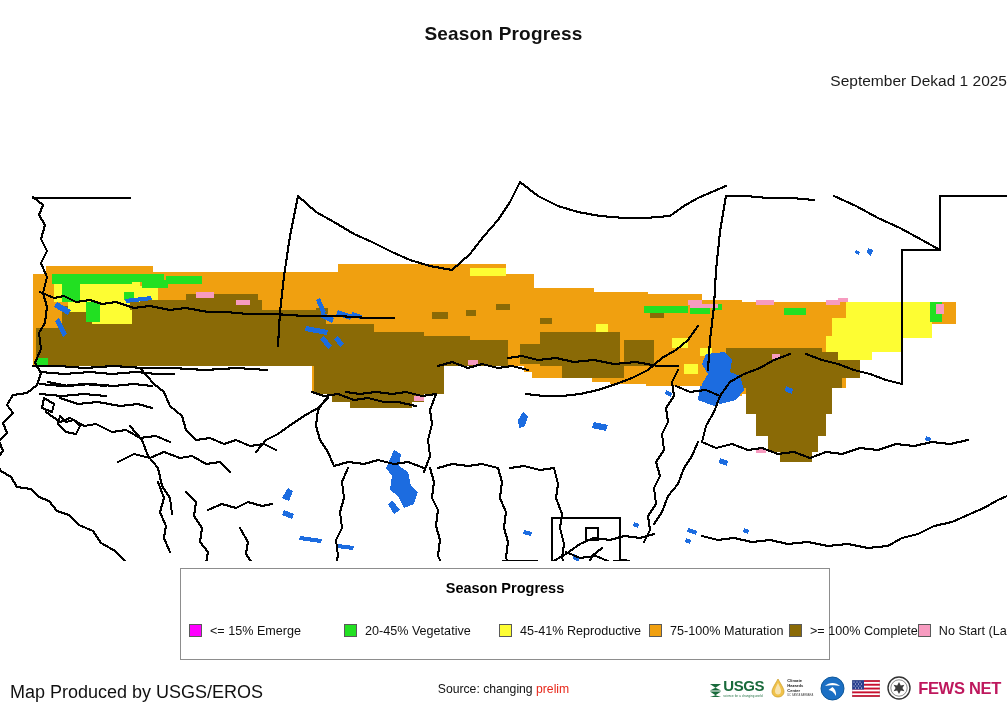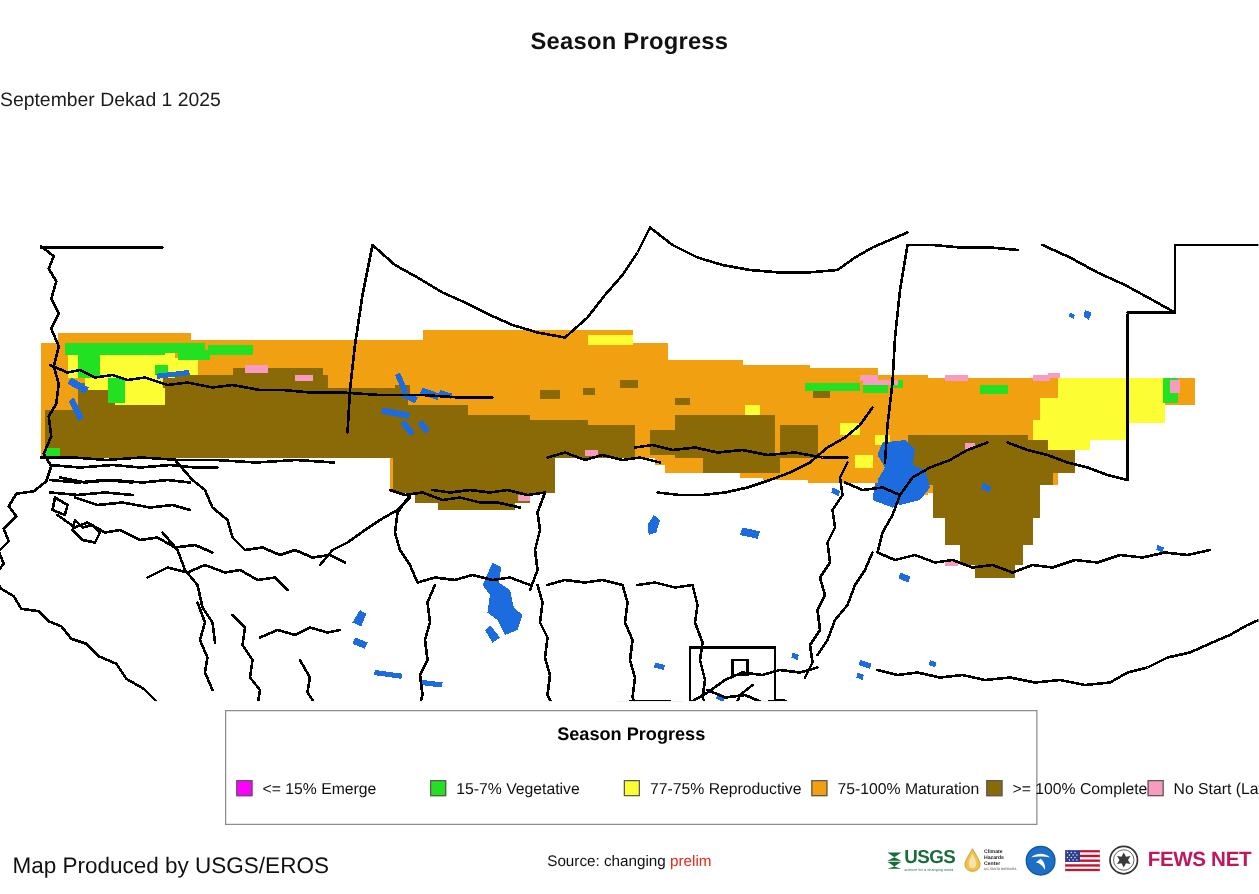--- a/index.html
+++ b/index.html
@@ -10,21 +10,21 @@
     overflow:hidden;position:relative;
   }
   #root{position:absolute;inset:0;}
 
   
   .title{
     position:absolute;left:0;top:23px;width:1007px;text-align:center;
     font-size:19px;font-weight:bold;color:#111;letter-spacing:.2px;
   }
   .subtitle{
-    position:absolute;left:0;top:72px;width:1007px;text-align:left;
+    position:absolute;left:0;top:72px;width:1007px;text-align:right;
     font-size:15.5px;color:#1b1b1b;
   }
 
   
   #mapwrap{
     position:absolute;left:0;top:96px;width:1007px;height:465px;
     background:#ffffff;overflow:hidden;
   }
   #mapsvg{display:block;width:1007px;height:465px;}
 
@@ -55,21 +55,21 @@
   }
   .source{
     position:absolute;left:0;top:22px;width:1007px;text-align:center;
     font-size:12.2px;color:#111;
   }
   .source .prelim{color:#e8271a;}
   #logos{
     position:absolute;right:6px;top:12px;height:32px;
     display:flex;align-items:center;gap:7px;
   }
-  .logo-usgs{display:flex;align-items:center;gap:1px;}
+  .logo-usgs{display:flex;align-items:flex-end;gap:1px;}
   .usgs-mark{width:13px;height:15px;display:block;}
   .usgs-text{font-size:15px;font-weight:bold;color:#1a6b3c;line-height:1;letter-spacing:-.4px;}
   .usgs-tag{font-size:2.9px;color:#1a6b3c;letter-spacing:.1px;margin-top:1px;}
   .chc{display:flex;align-items:center;gap:2px;}
   .chc-text{font-size:4.1px;color:#222;line-height:1.18;font-weight:bold;}
   .chc-sub{font-size:2.6px;color:#444;font-weight:normal;}
   .fews{font-size:16.5px;font-weight:bold;color:#be185d;letter-spacing:-.3px;line-height:1;}
 </style>
 </head>
 <body>
@@ -351,25 +351,25 @@
     <div class="lg-title">
       <div>Season Progress</div>
     </div>
     <div class="lg-grid">
       <div class="lg-item">
         <span class="sw" style="background: rgb(255, 0, 255);"></span>
         <span>&lt;= 15% Emerge</span>
       </div>
       <div class="lg-item">
         <span class="sw" style="background: rgb(34, 224, 34);"></span>
-        <span>15-7% Vegetative</span>
+        <span>20-45% Vegetative</span>
       </div>
       <div class="lg-item">
         <span class="sw" style="background: rgb(253, 253, 51);"></span>
-        <span>77-75% Reproductive</span>
+        <span>45-41% Reproductive</span>
       </div>
       <div class="lg-item">
         <span class="sw" style="background: rgb(240, 160, 16);"></span>
         <span>75-100% Maturation</span>
       </div>
       <div class="lg-item">
         <span class="sw" style="background: rgb(138, 106, 6);"></span>
         <span>&gt;= 100% Complete</span>
       </div>
       <div class="lg-item">

